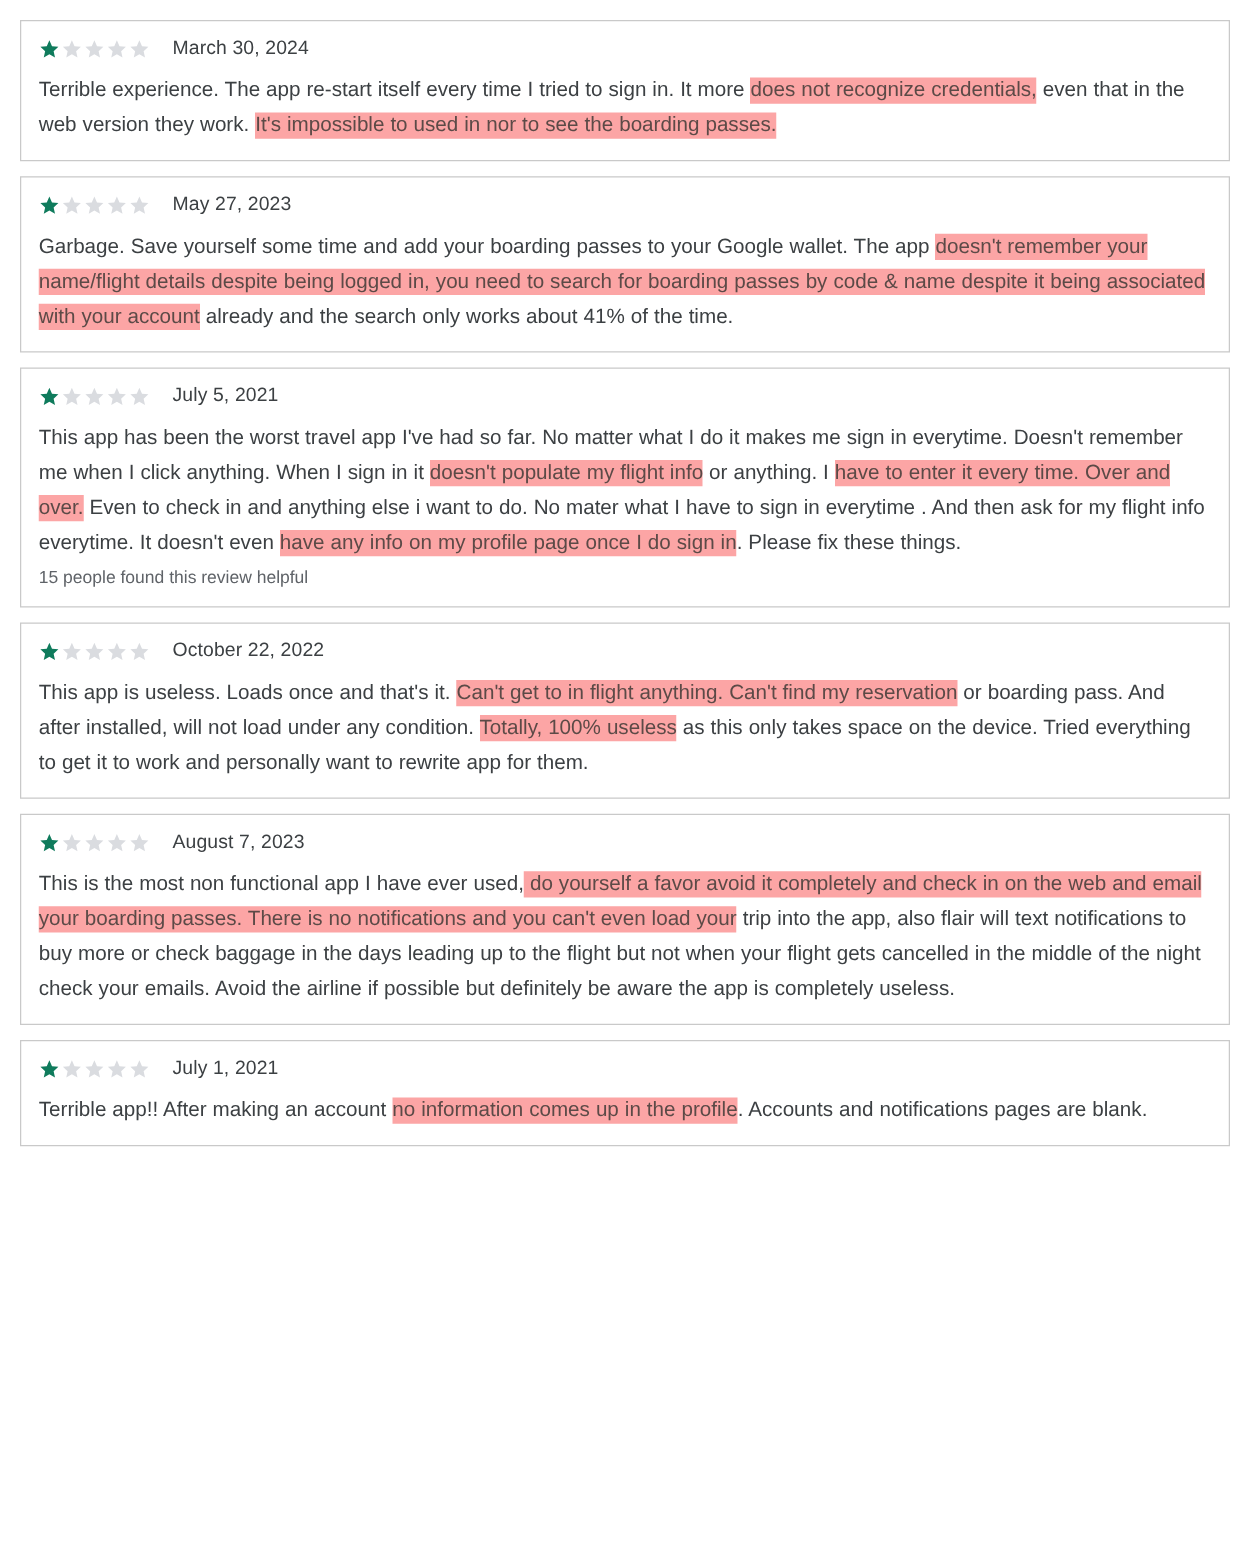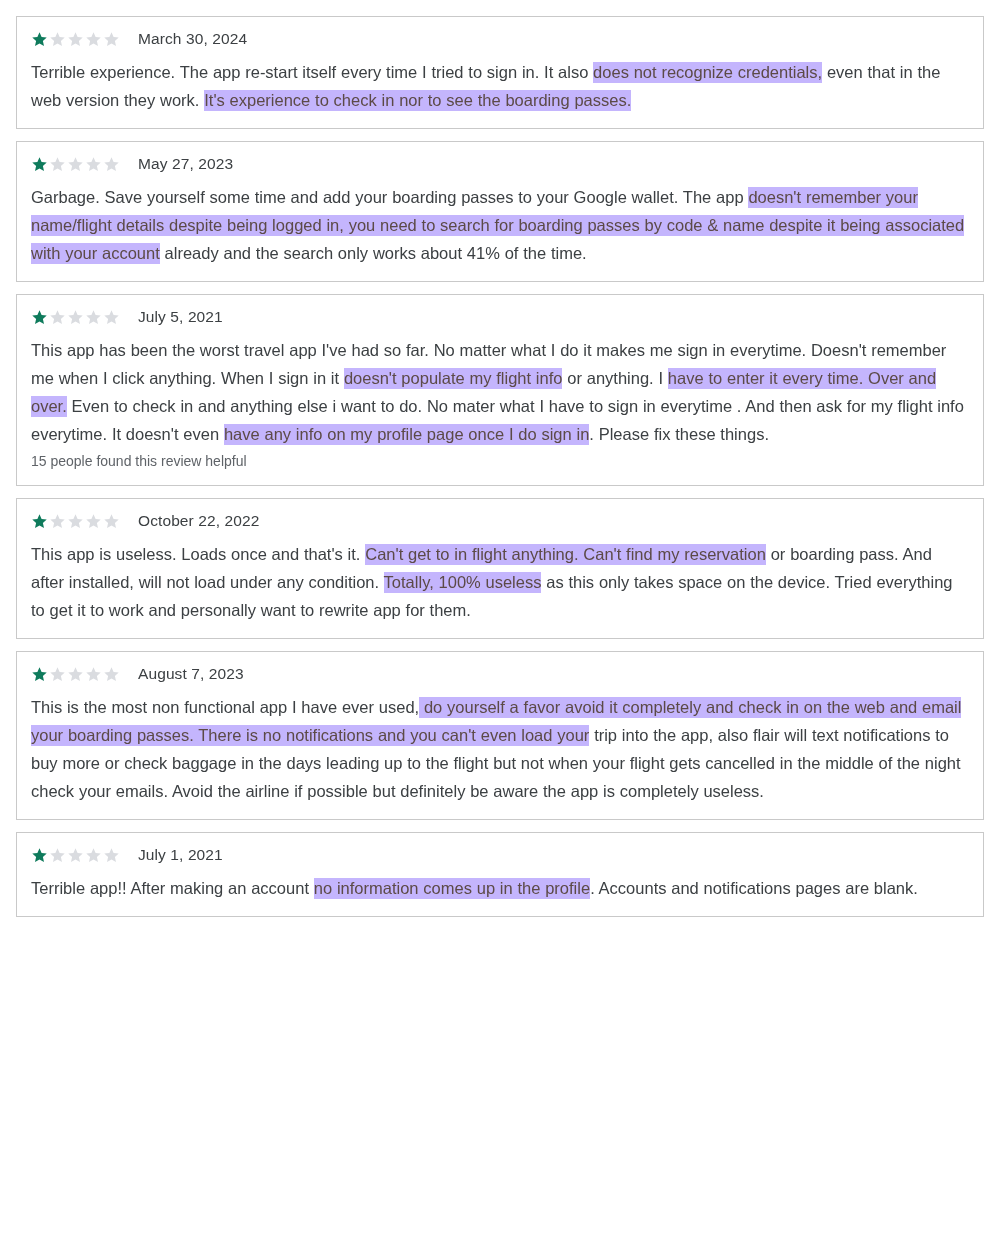--- a/index.html
+++ b/index.html
@@ -52,21 +52,21 @@
     white-space: nowrap;
   }
   .review-body {
     font-size: 16.5px;
     line-height: 28px;
     color: #3c4043;
     margin-top: 10px;
     word-spacing: 0.2px;
   }
   .review-body mark {
-    background: #c4b5fd;
+    background: #fca5a5;
     color: #5c4a47;
     padding: 1px 0 2px 0;
     border-radius: 0;
     box-decoration-break: clone;
     -webkit-box-decoration-break: clone;
   }
   .review-helpful {
     font-size: 14px;
     line-height: 20px;
     color: #5f6368;
@@ -102,21 +102,21 @@
             </svg>
           </span>
           <span class="star star-empty">
             <svg viewBox="0 0 17 17" xmlns="http://www.w3.org/2000/svg">
               <path d="M8.5 1.2 L10.6 5.9 L15.7 6.4 L11.9 9.9 L13 15 L8.5 12.4 L4 15 L5.1 9.9 L1.3 6.4 L6.4 5.9 Z"></path>
             </svg>
           </span>
         </span>
         <span class="review-date">March 30, 2024</span>
       </div>
-      <div class="review-body"><span>Terrible experience. The app re-start itself every time I tried to sign in. It also </span><mark>does not recognize credentials,</mark><span> even that in the web version they work. </span><mark>It's experience to check in nor to see the boarding passes.</mark></div>
+      <div class="review-body"><span>Terrible experience. The app re-start itself every time I tried to sign in. It more </span><mark>does not recognize credentials,</mark><span> even that in the web version they work. </span><mark>It's impossible to used in nor to see the boarding passes.</mark></div>
     </div>
     <div class="review-card">
       <div class="review-header">
         <span class="stars">
           <span class="star star-filled">
             <svg viewBox="0 0 17 17" xmlns="http://www.w3.org/2000/svg">
               <path d="M8.5 1.2 L10.6 5.9 L15.7 6.4 L11.9 9.9 L13 15 L8.5 12.4 L4 15 L5.1 9.9 L1.3 6.4 L6.4 5.9 Z"></path>
             </svg>
           </span>
           <span class="star star-empty">

